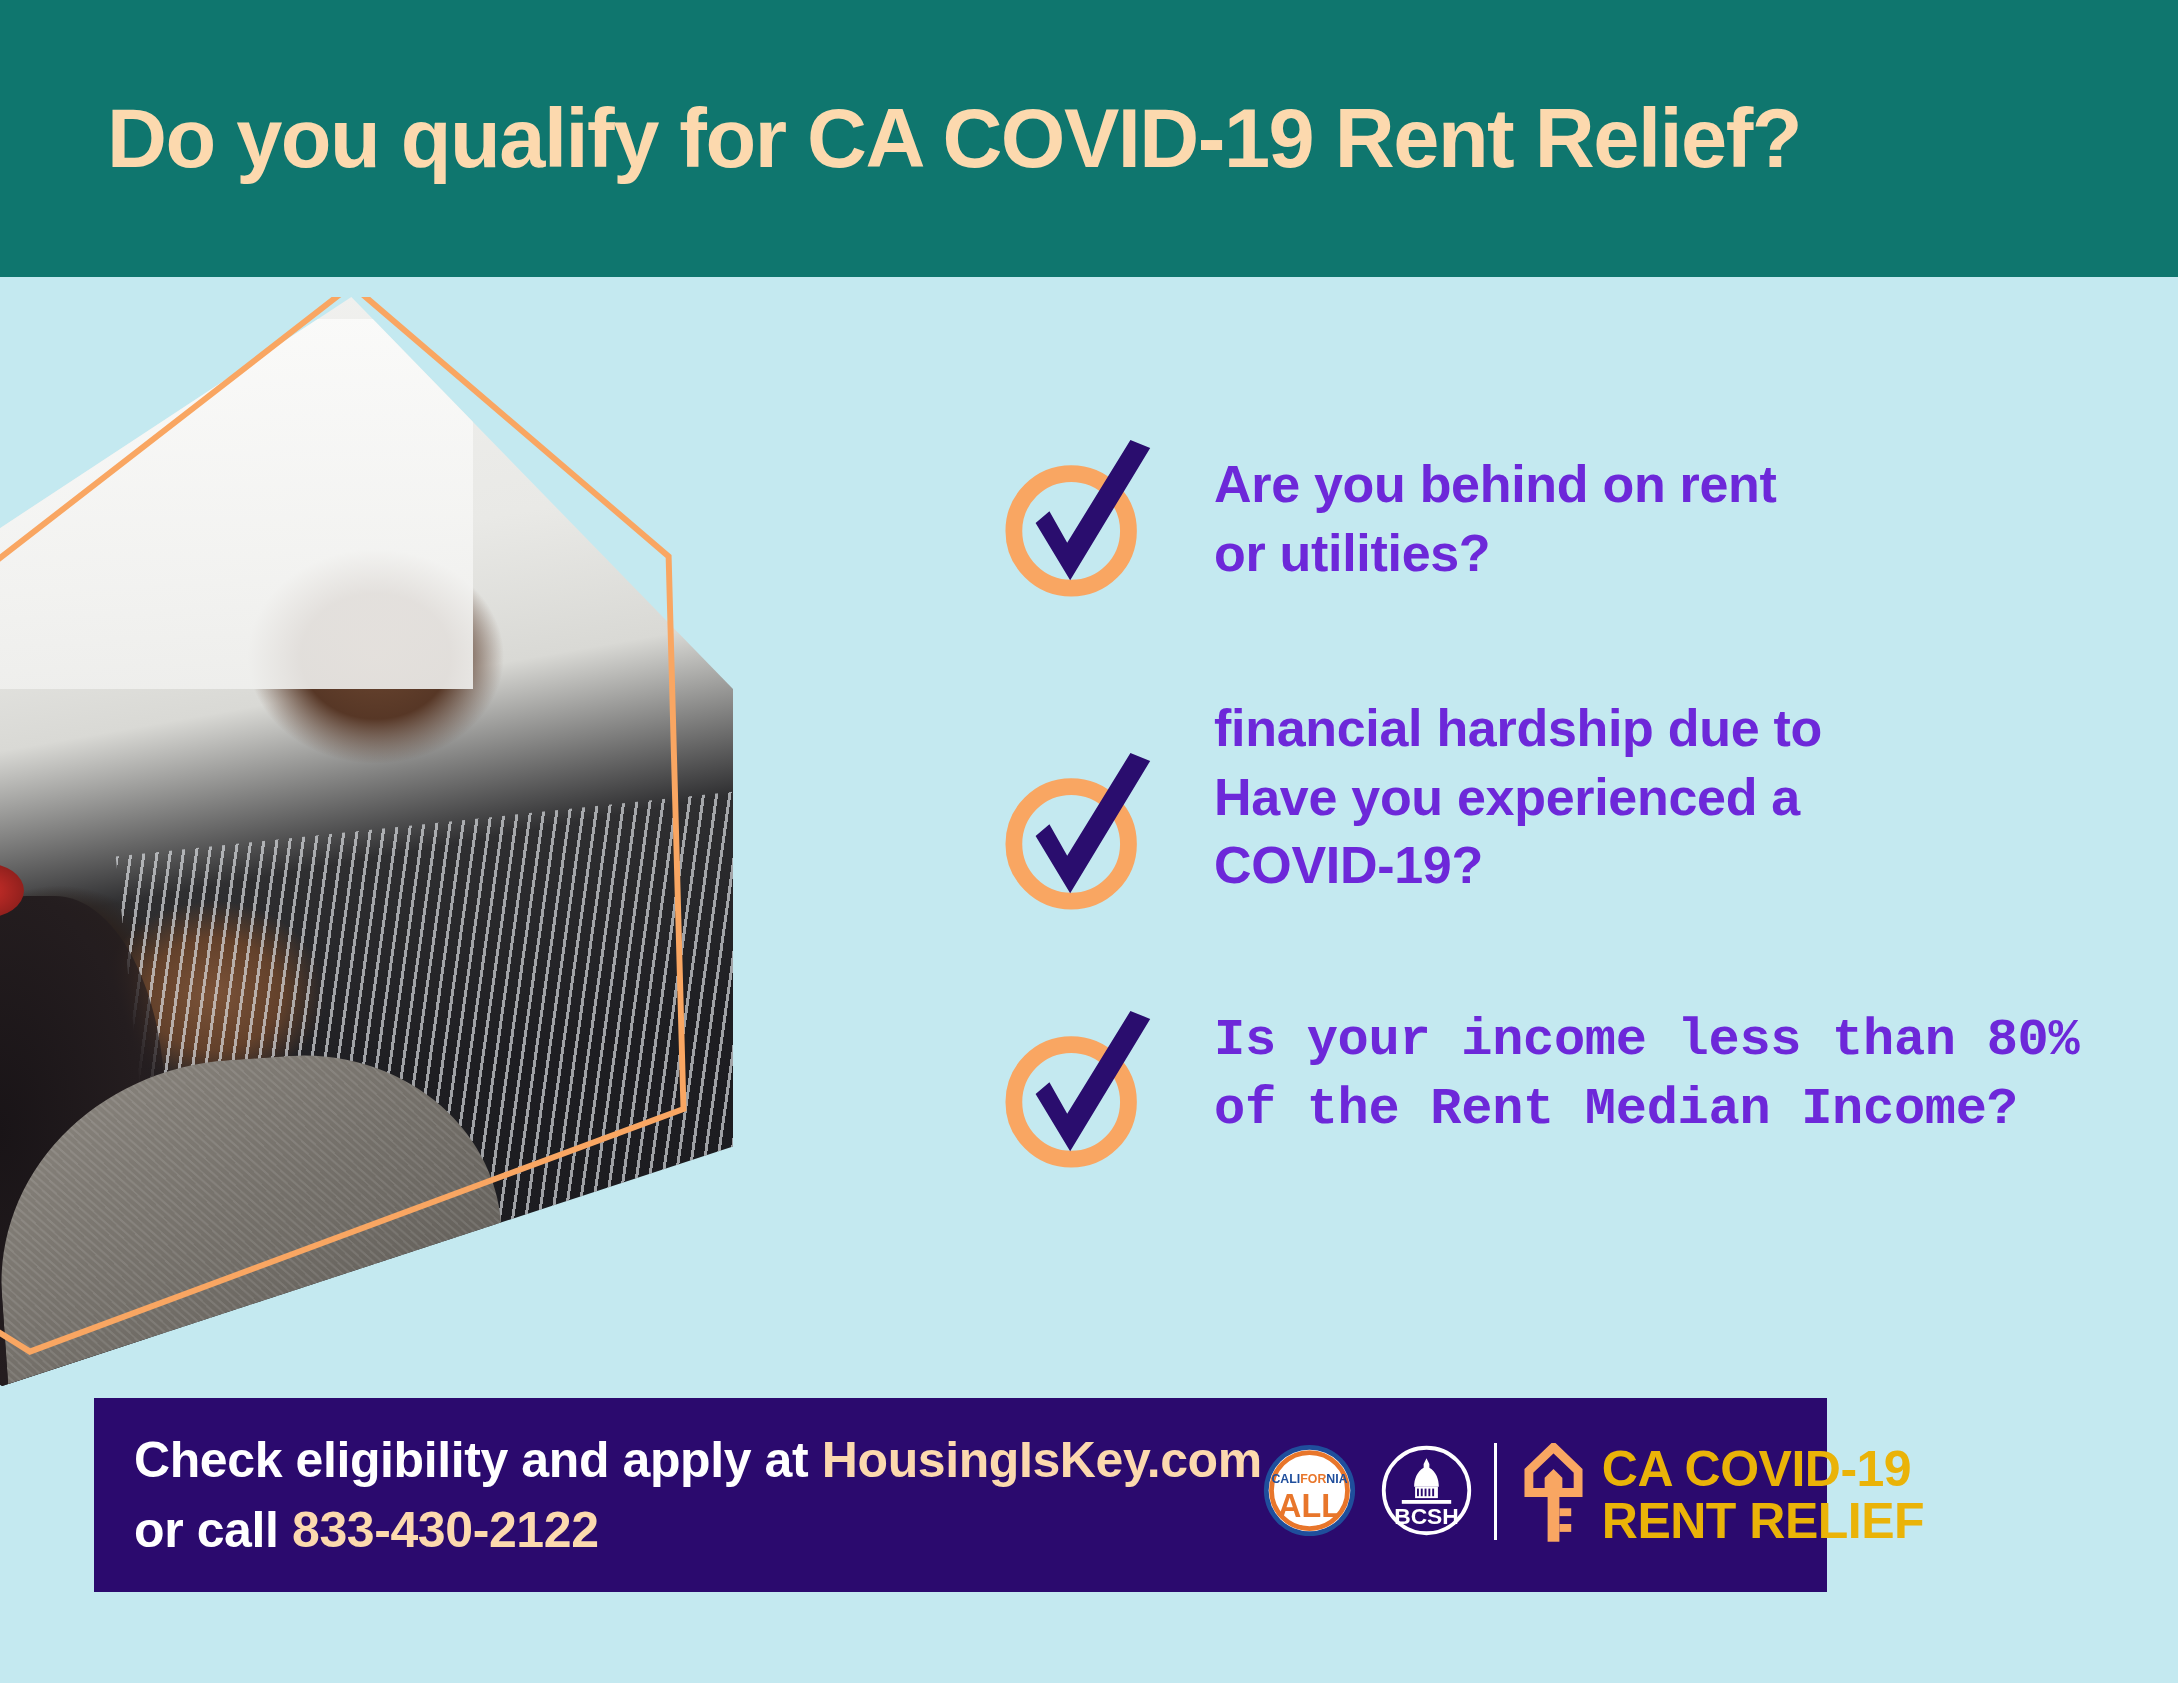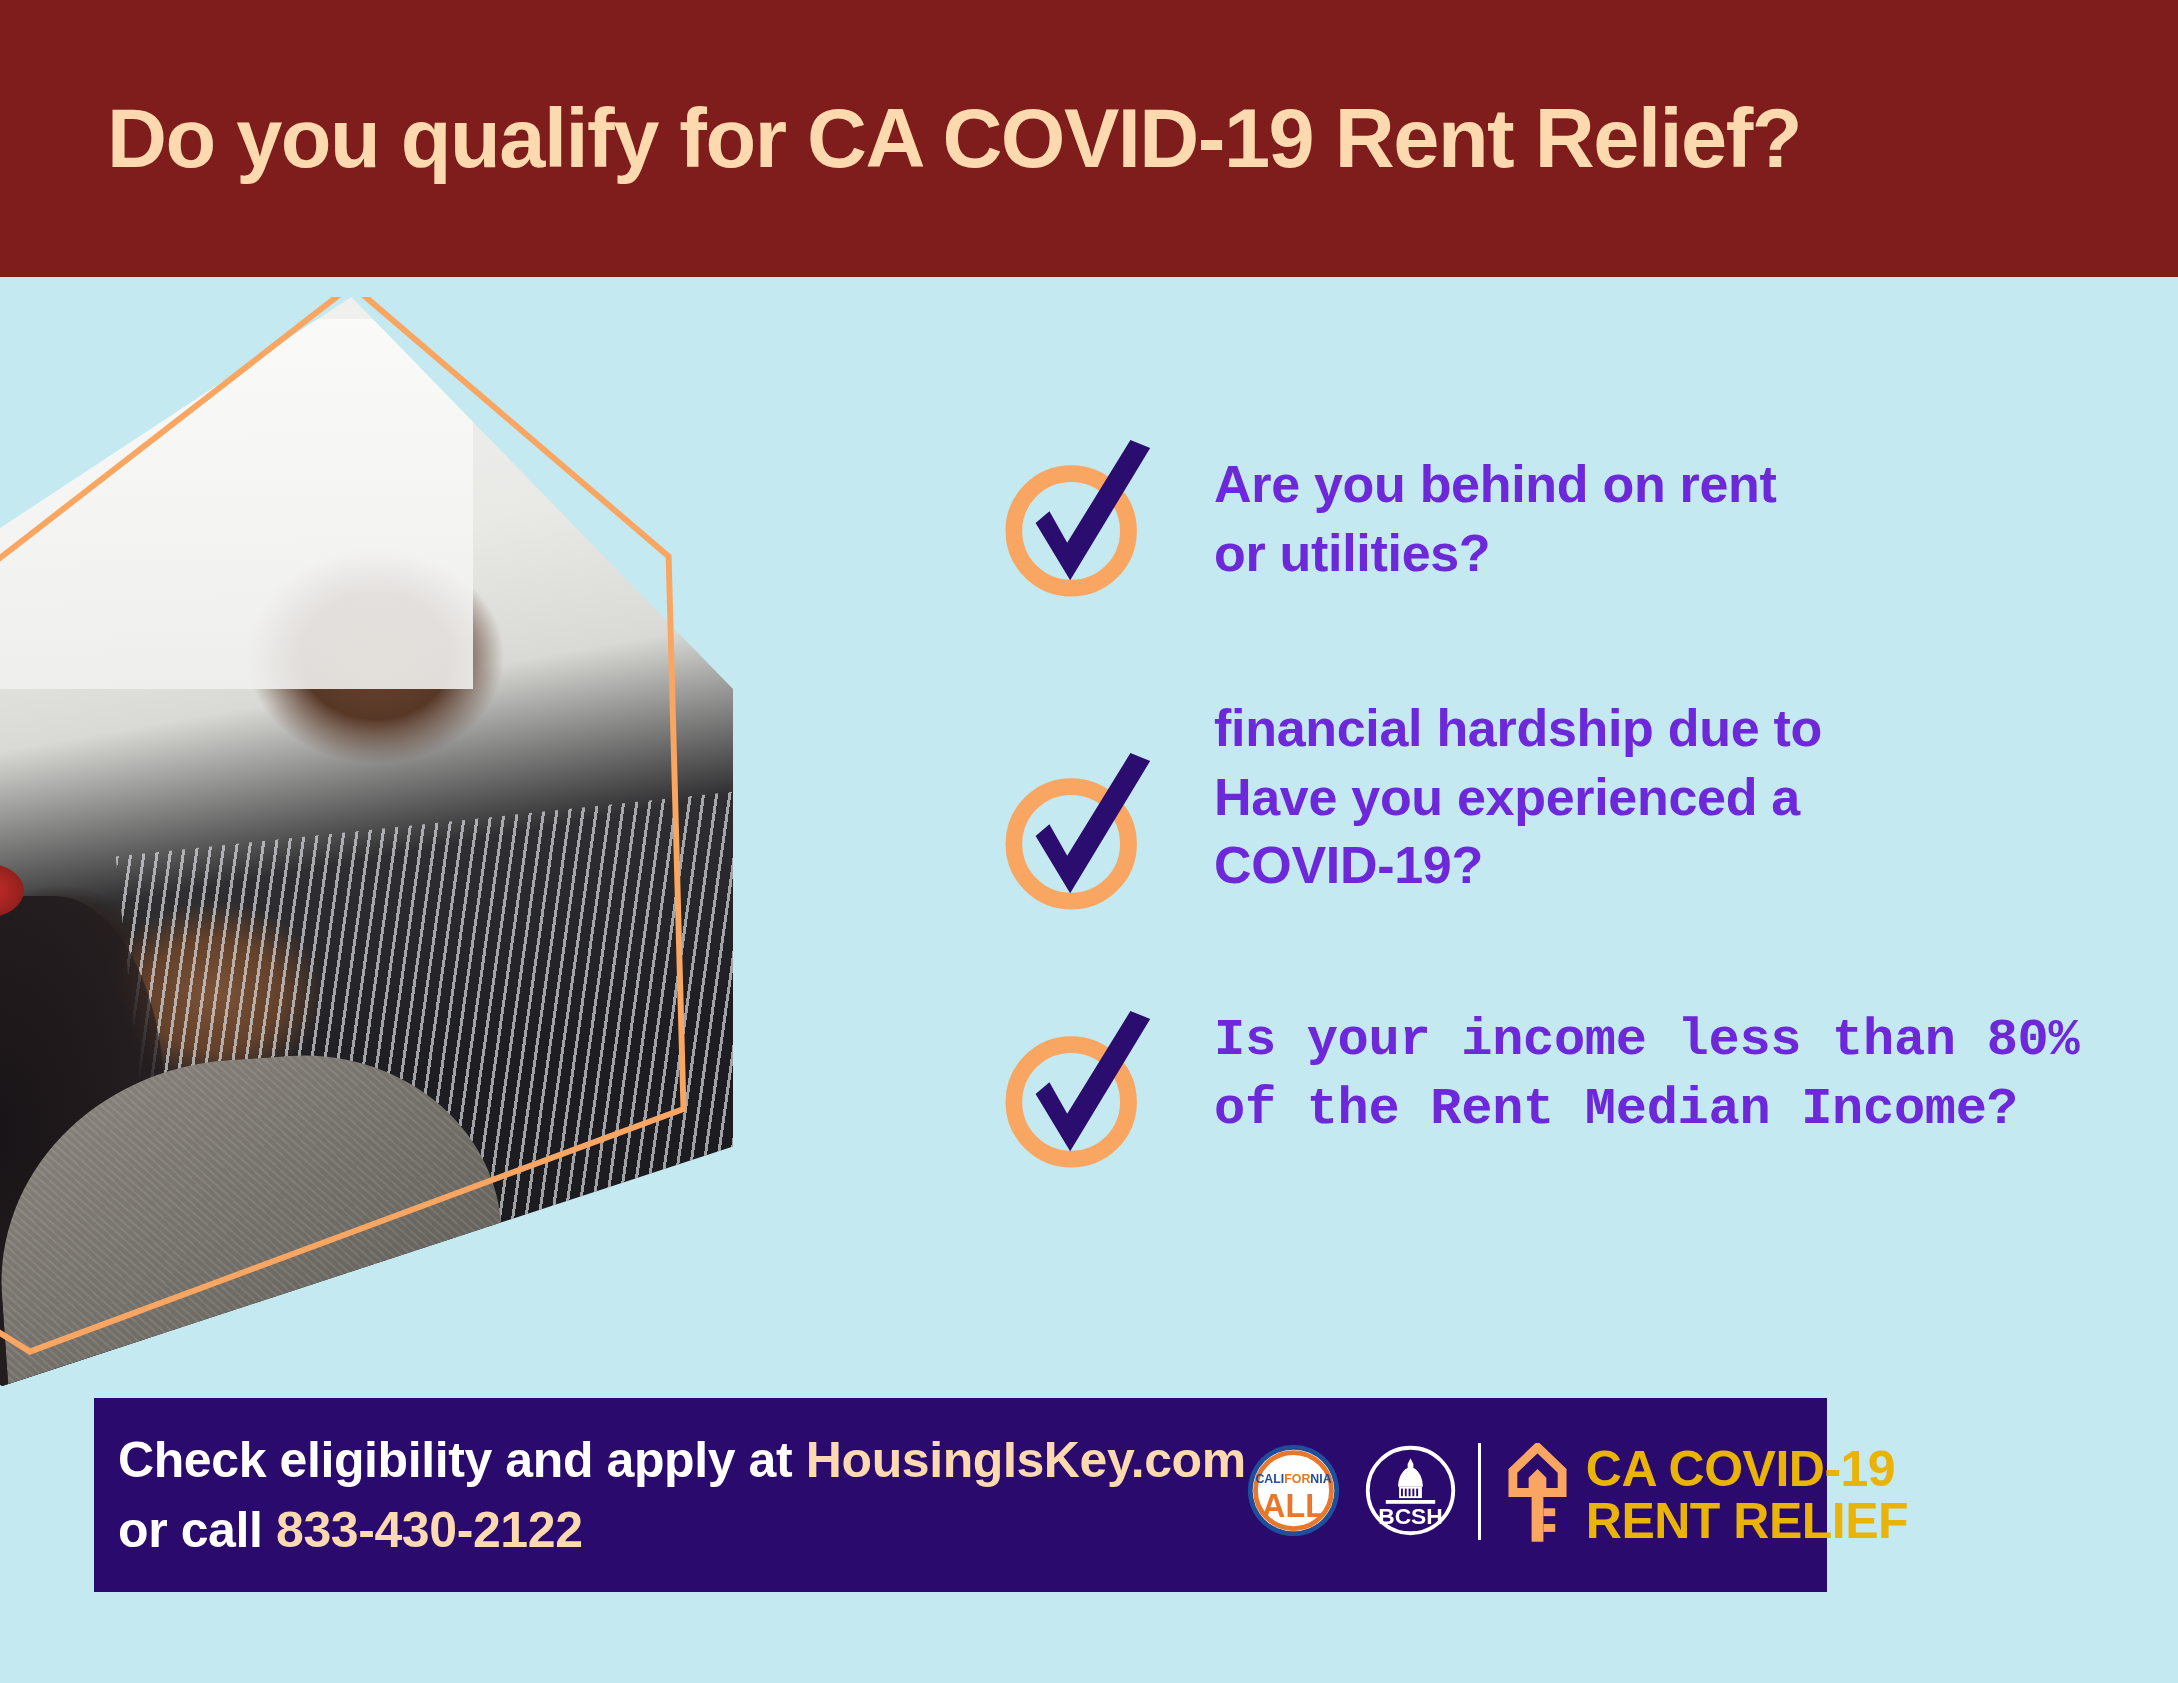--- a/index.html
+++ b/index.html
@@ -7,21 +7,21 @@
   body {
     background:#C4E9F0;
     font-family:"Liberation Sans", sans-serif;
     position:relative;
     overflow:hidden;
   }
 
   
   .header{
     position:absolute; left:0; top:0; width:2178px; height:277px;
-    background:#7f1d1d;
+    background:#0f766e;
     display:flex; align-items:center;
   }
   .header-title{
     color:#FCD9AE;
     font-size:83px;
     font-weight:bold;
     letter-spacing:-1.5px;
     padding-left:107px;
     white-space:nowrap;
   }
@@ -115,21 +115,21 @@
   
   .footer{
     position:absolute;
     left:94px; top:1398px;
     width:1733px; height:194px;
     background:#2B0A6E;
     display:flex;
     align-items:center;
   }
   .footer-text{
-    padding-left:24px;
+    padding-left:40px;
     color:#FFFFFF;
     font-size:50px;
     font-weight:bold;
     line-height:1.40;
     letter-spacing:-0.4px;
     white-space:nowrap;
   }
   .accent{ color:#FCD9AE; }
 
   .footer-logos{

